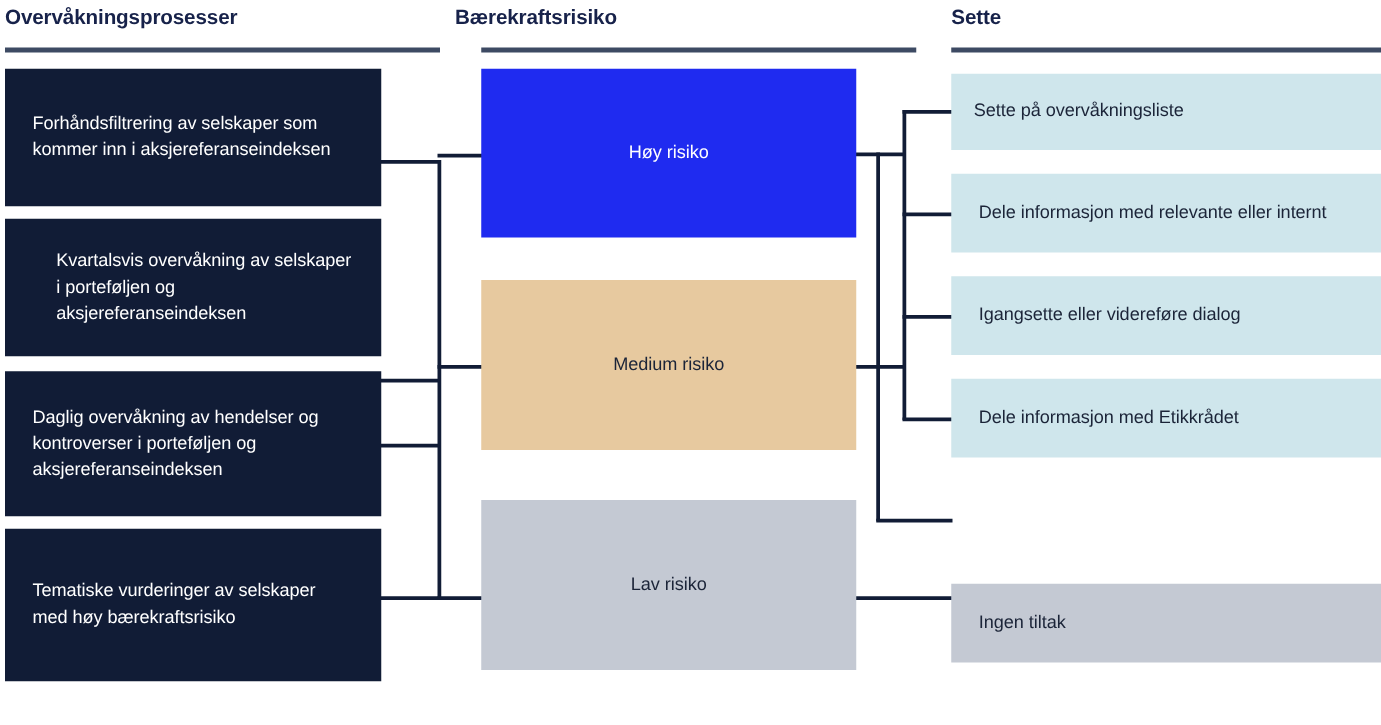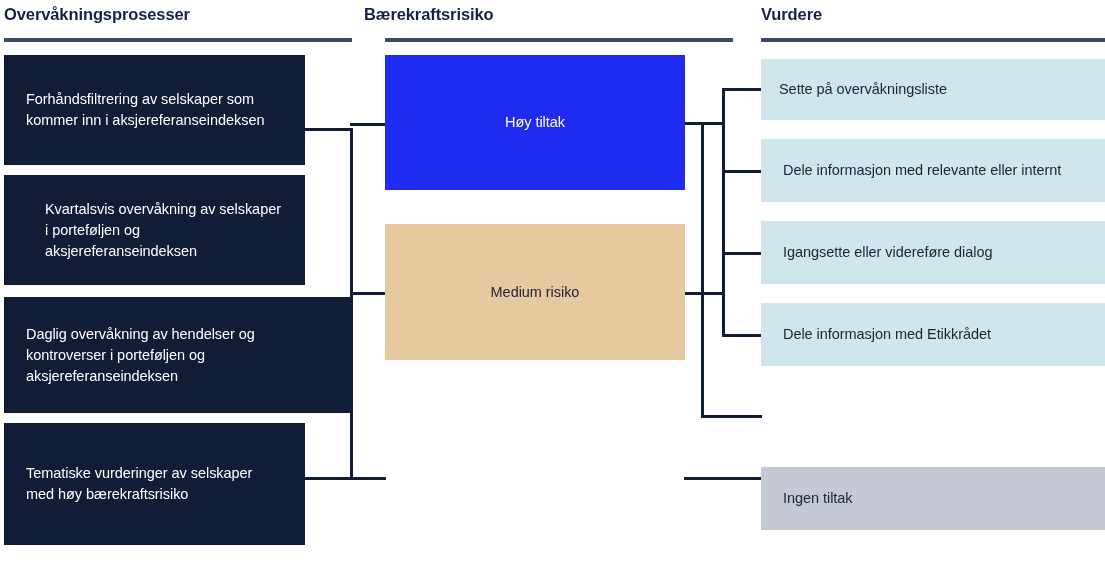--- a/index.html
+++ b/index.html
@@ -94,21 +94,21 @@
 <body>
 
 <div id="canvas">
 
   <div class="col-header" style="left:4px; top:5px;">Overvåkningsprosesser</div>
   <div class="col-rule" style="left:4px; top:38px; width:348px;"></div>
 
   <div class="col-header" style="left:364px; top:5px;">Bærekraftsrisiko</div>
   <div class="col-rule" style="left:385px; top:38px; width:348px;"></div>
 
-  <div class="col-header" style="left:761px; top:5px;">Vurdere</div>
+  <div class="col-header" style="left:761px; top:5px;">Sette</div>
   <div class="col-rule" style="left:761px; top:38px; width:344px;"></div>
 
   <div class="hline" style="left:304px; top:128px; width:48px;"></div>
   <div class="hline" style="left:304px; top:303px; width:48px;"></div>
   <div class="hline" style="left:304px; top:355px; width:48px;"></div>
   <div class="hline" style="left:304px; top:477px; width:48px;"></div>
 
   <div class="vline" style="left:350px; top:128px; height:352px;"></div>
 
   <div class="hline" style="left:350px; top:123px; width:36px;"></div>
@@ -131,36 +131,39 @@
   <div class="hline" style="left:722px; top:170px; width:40px;"></div>
 
   <div class="node node-dark" style="left:4px; top:55px; width:301px; height:110px;">
     <span>Forhåndsfiltrering av selskaper som kommer inn i aksjereferanseindeksen</span>
   </div>
 
   <div class="node node-dark" style="left:4px; top:175px; width:301px; height:110px;padding-left:41px;">
     <span>Kvartalsvis overvåkning av selskaper i porteføljen og aksjereferanseindeksen</span>
   </div>
 
-  <div class="node node-dark" style="left:4px; top:297px; width:349px; height:116px;">
+  <div class="node node-dark" style="left:4px; top:297px; width:301px; height:116px;">
     <span>Daglig overvåkning  av hendelser og kontroverser i porteføljen og aksjereferanseindeksen</span>
   </div>
 
   <div class="node node-dark" style="left:4px; top:423px; width:301px; height:122px;">
     <span>Tematiske vurderinger av selskaper med høy bærekraftsrisiko</span>
   </div>
 
   <div class="node node-blue" style="left:385px; top:55px; width:300px; height:135px;">
-    <span>Høy tiltak</span>
+    <span>Høy risiko</span>
   </div>
 
   <div class="node node-tan" style="left:385px; top:224px; width:300px; height:136px;">
     <span>Medium risiko</span>
   </div>
 
+  <div class="node node-grey" style="left:385px; top:400px; width:300px; height:136px;">
+    <span>Lav risiko</span>
+  </div>
 
   <div class="node node-lightblue" style="left:761px; top:59px; width:416px; height:61px;padding-left:18px;">
     <span>Sette på overvåkningsliste</span>
   </div>
 
   <div class="node node-lightblue" style="left:761px; top:139px; width:344px; height:63px;">
     <span>Dele informasjon med relevante eller internt</span>
   </div>
 
   <div class="node node-lightblue" style="left:761px; top:303px; width:344px; height:63px;">

